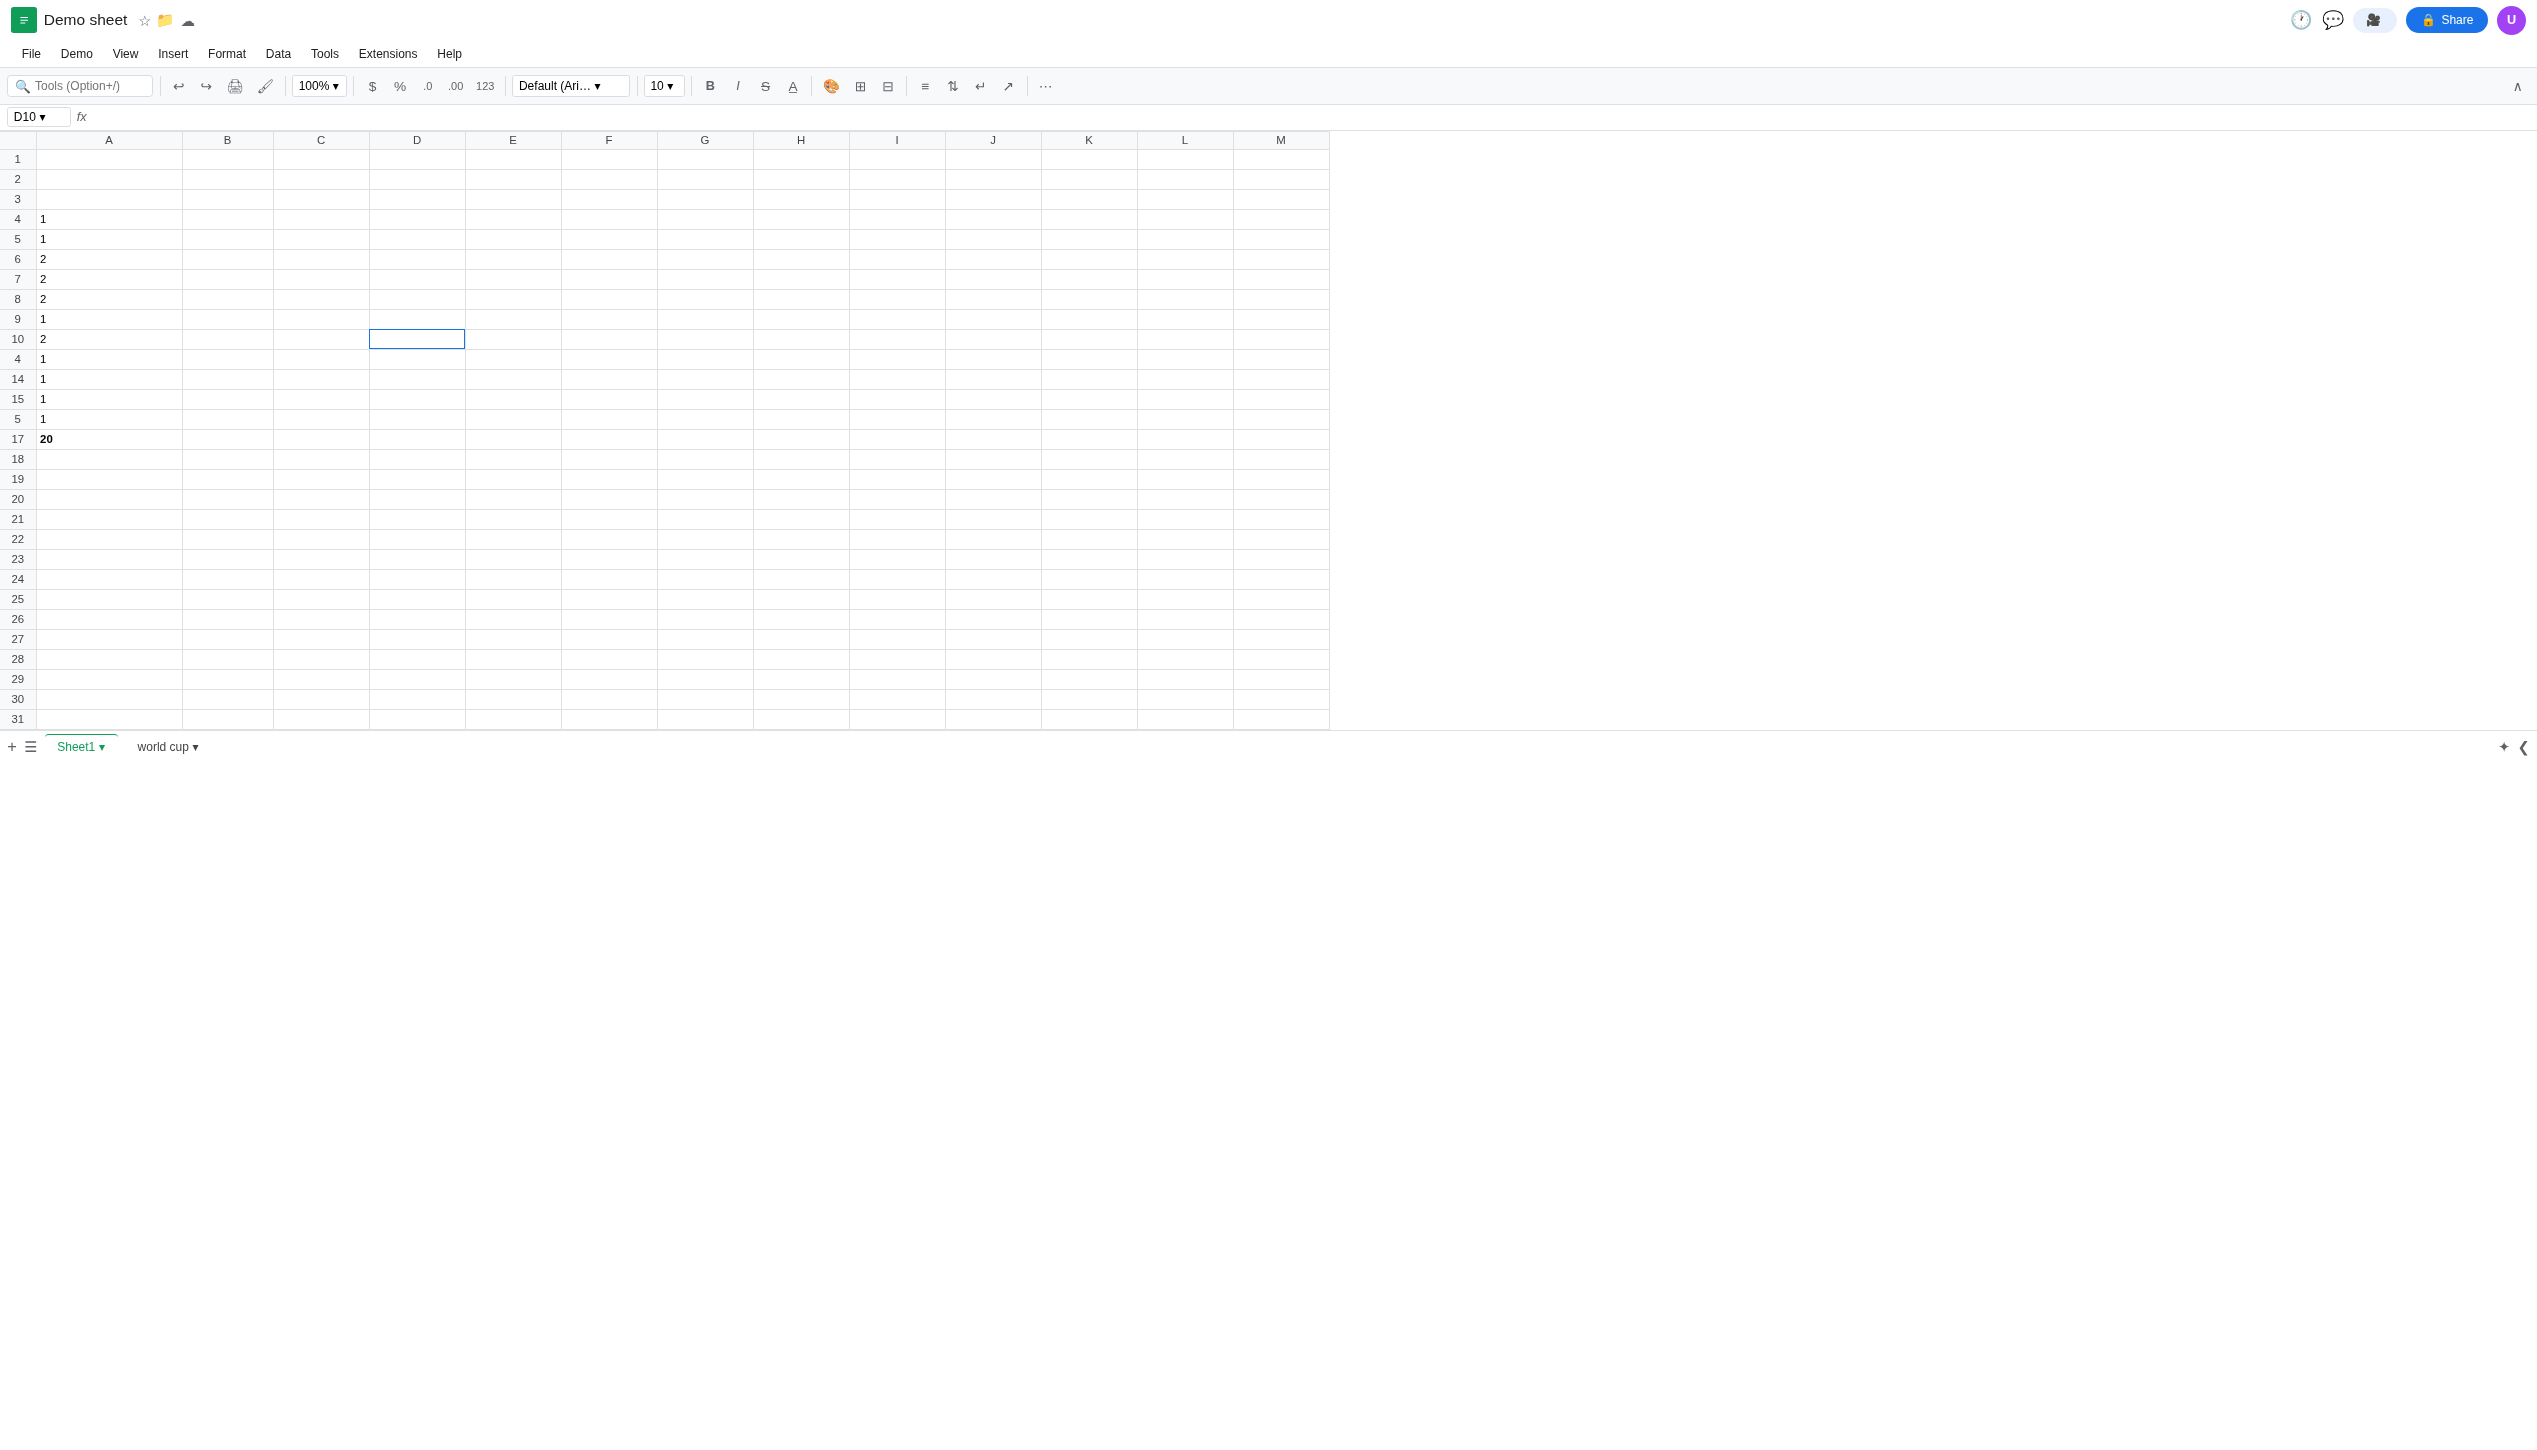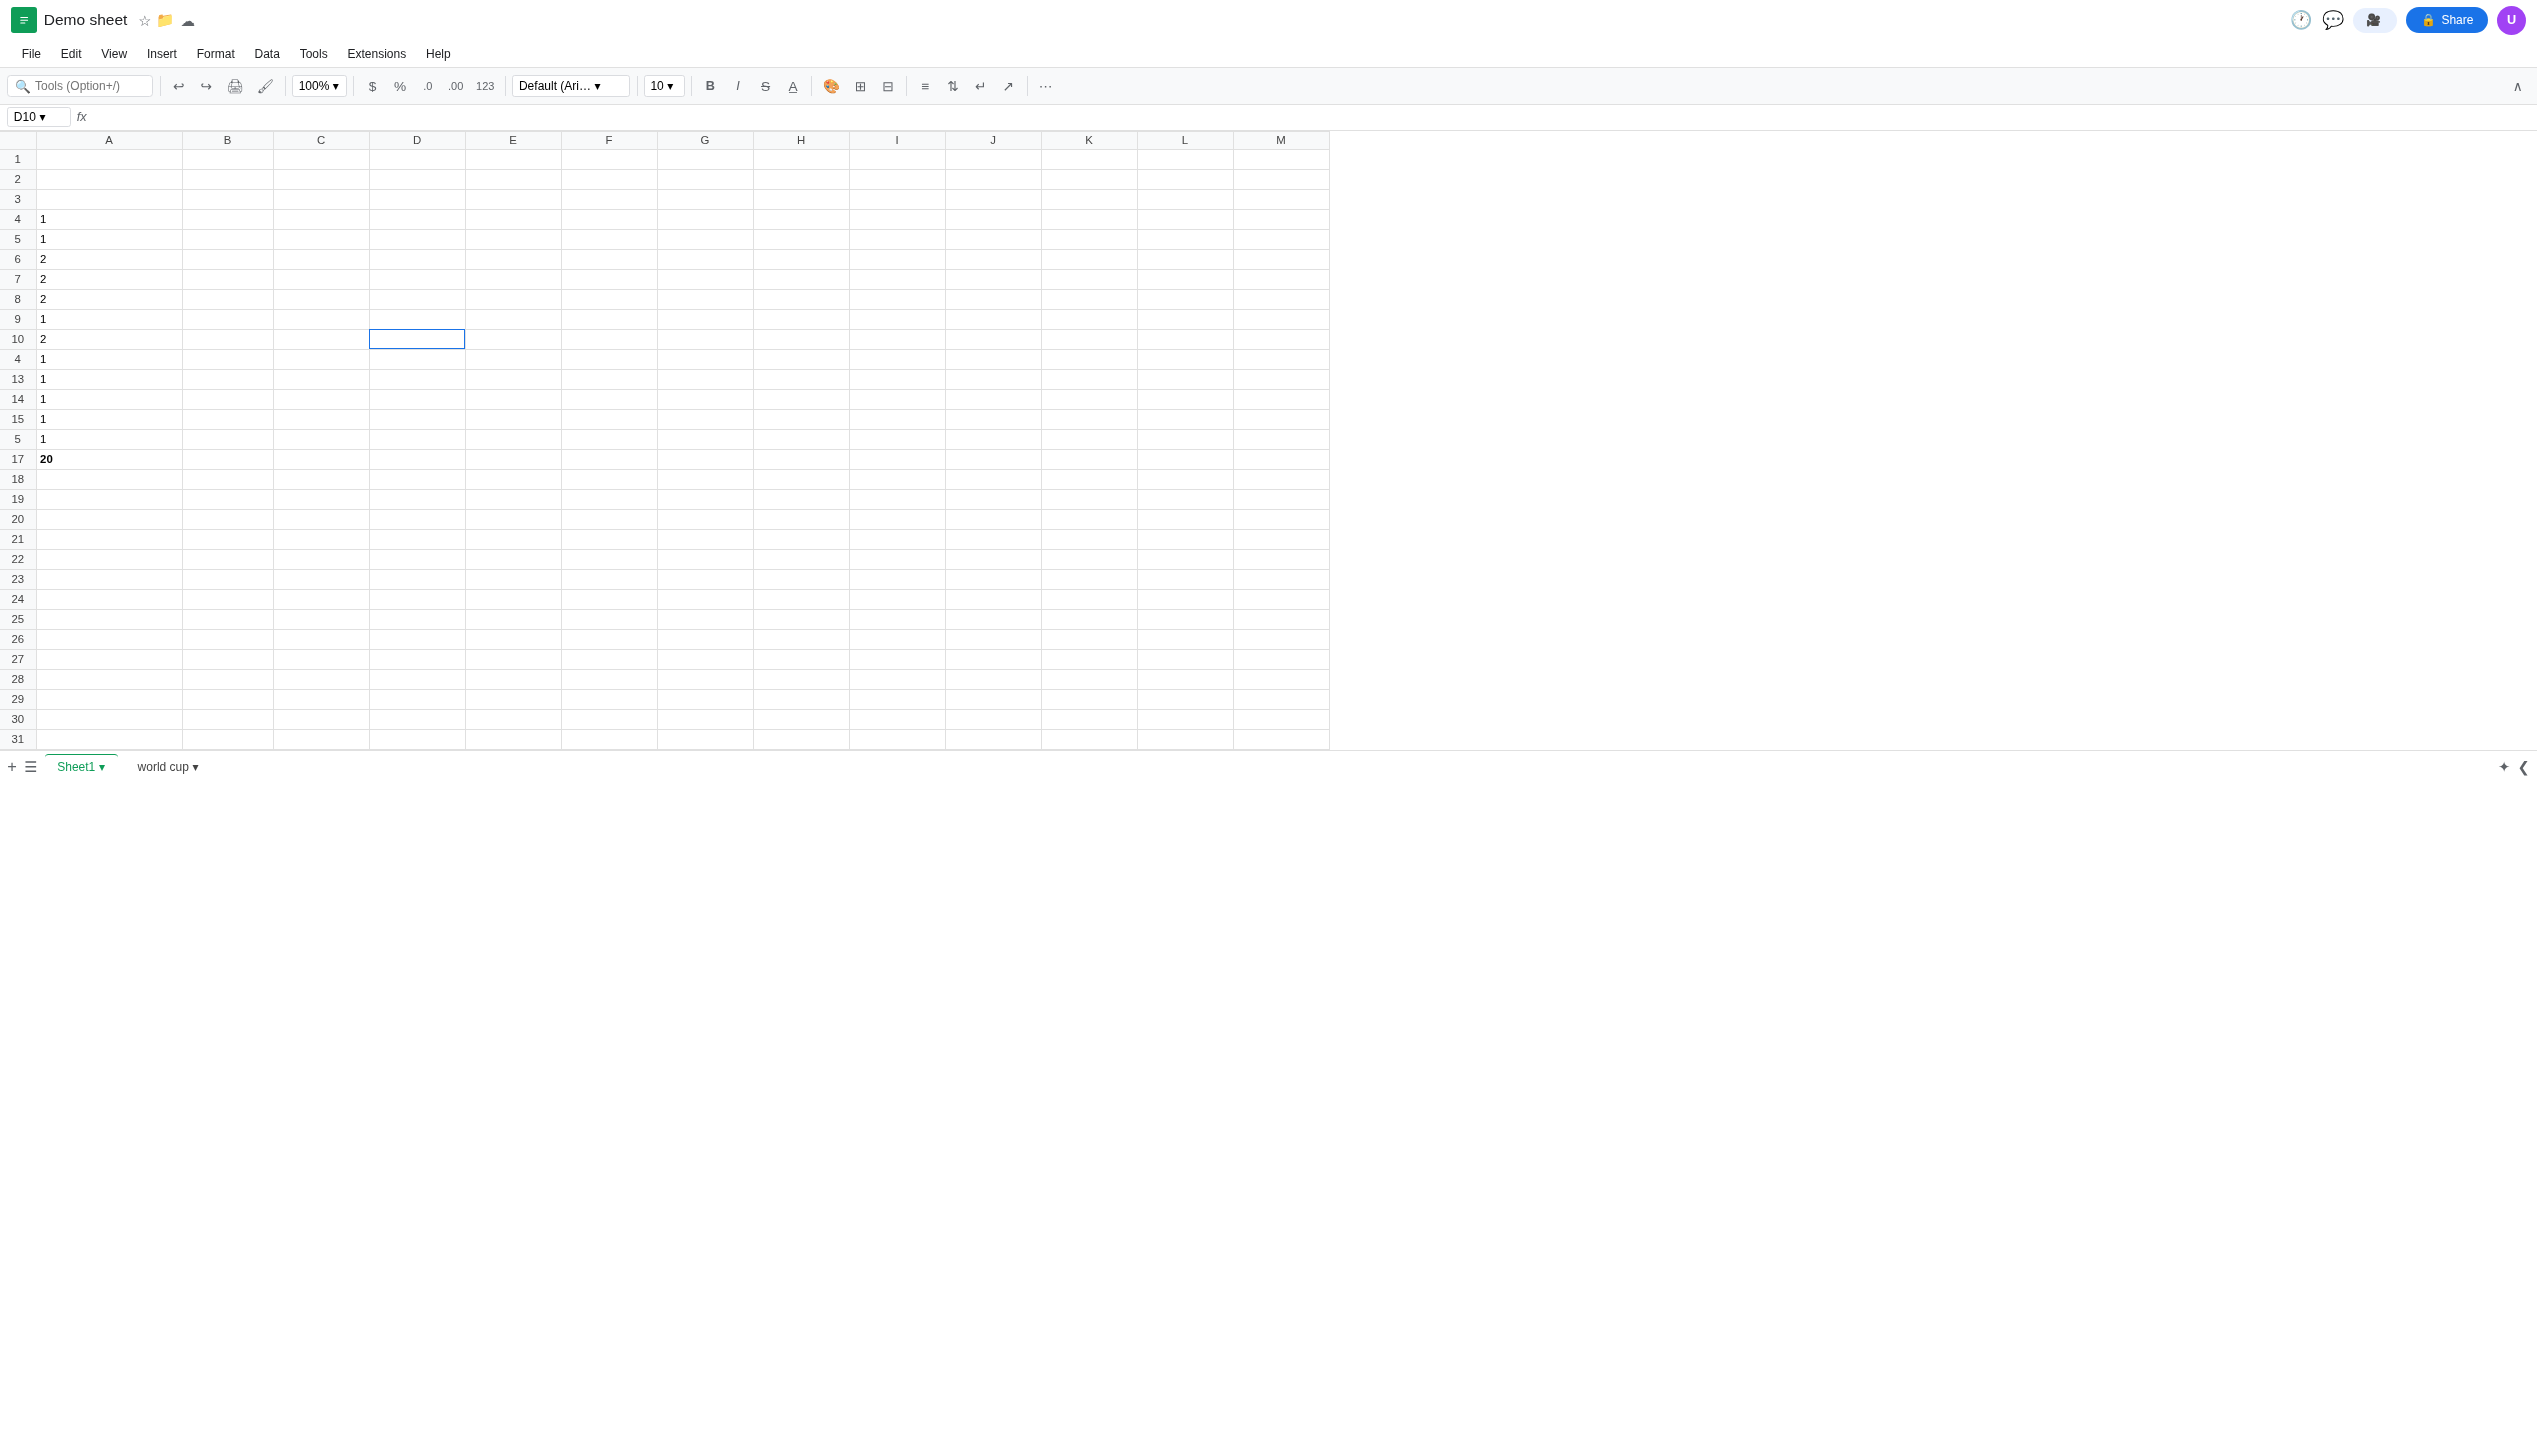--- a/index.html
+++ b/index.html
@@ -152,21 +152,21 @@
     <div class="share-btn">
       <span>🔒</span>
       <span>Share</span>
     </div>
     <div class="avatar">U</div>
   </div>
 </div>
 
 <div id="menu-bar">
   <span class="menu-item">File</span>
-  <span class="menu-item">Edit</span>
+  <span class="menu-item">Demo</span>
   <span class="menu-item">View</span>
   <span class="menu-item">Insert</span>
   <span class="menu-item">Format</span>
   <span class="menu-item">Data</span>
   <span class="menu-item">Tools</span>
   <span class="menu-item">Extensions</span>
   <span class="menu-item">Help</span>
 </div>
 
 <div id="toolbar">
@@ -423,36 +423,20 @@
           <td style="min-width: 96px; max-width: 96px; height: 20px;"></td>
           <td style="min-width: 96px; max-width: 96px; height: 20px;"></td>
           <td style="min-width: 96px; max-width: 96px; height: 20px;"></td>
           <td style="min-width: 96px; max-width: 96px; height: 20px;"></td>
           <td style="min-width: 96px; max-width: 96px; height: 20px;"></td>
           <td style="min-width: 96px; max-width: 96px; height: 20px;"></td>
           <td style="min-width: 96px; max-width: 96px; height: 20px;"></td>
           <td style="min-width: 96px; max-width: 96px; height: 20px;"></td>
         </tr>
         <tr>
-          <td class="row-header">13</td>
-          <td style="min-width: 146px; max-width: 146px; height: 20px;">1</td>
-          <td style="min-width: 91px; max-width: 91px; text-align: right; height: 20px;"></td>
-          <td style="min-width: 96px; max-width: 96px; height: 20px;"></td>
-          <td style="min-width: 96px; max-width: 96px; height: 20px;"></td>
-          <td style="min-width: 96px; max-width: 96px; height: 20px;"></td>
-          <td style="min-width: 96px; max-width: 96px; height: 20px;"></td>
-          <td style="min-width: 96px; max-width: 96px; height: 20px;"></td>
-          <td style="min-width: 96px; max-width: 96px; height: 20px;"></td>
-          <td style="min-width: 96px; max-width: 96px; height: 20px;"></td>
-          <td style="min-width: 96px; max-width: 96px; height: 20px;"></td>
-          <td style="min-width: 96px; max-width: 96px; height: 20px;"></td>
-          <td style="min-width: 96px; max-width: 96px; height: 20px;"></td>
-          <td style="min-width: 96px; max-width: 96px; height: 20px;"></td>
-        </tr>
-        <tr>
           <td class="row-header">14</td>
           <td style="min-width: 146px; max-width: 146px; height: 20px;">1</td>
           <td style="min-width: 91px; max-width: 91px; text-align: right; height: 20px;"></td>
           <td style="min-width: 96px; max-width: 96px; height: 20px;"></td>
           <td style="min-width: 96px; max-width: 96px; height: 20px;"></td>
           <td style="min-width: 96px; max-width: 96px; height: 20px;"></td>
           <td style="min-width: 96px; max-width: 96px; height: 20px;"></td>
           <td style="min-width: 96px; max-width: 96px; height: 20px;"></td>
           <td style="min-width: 96px; max-width: 96px; height: 20px;"></td>
           <td style="min-width: 96px; max-width: 96px; height: 20px;"></td>

